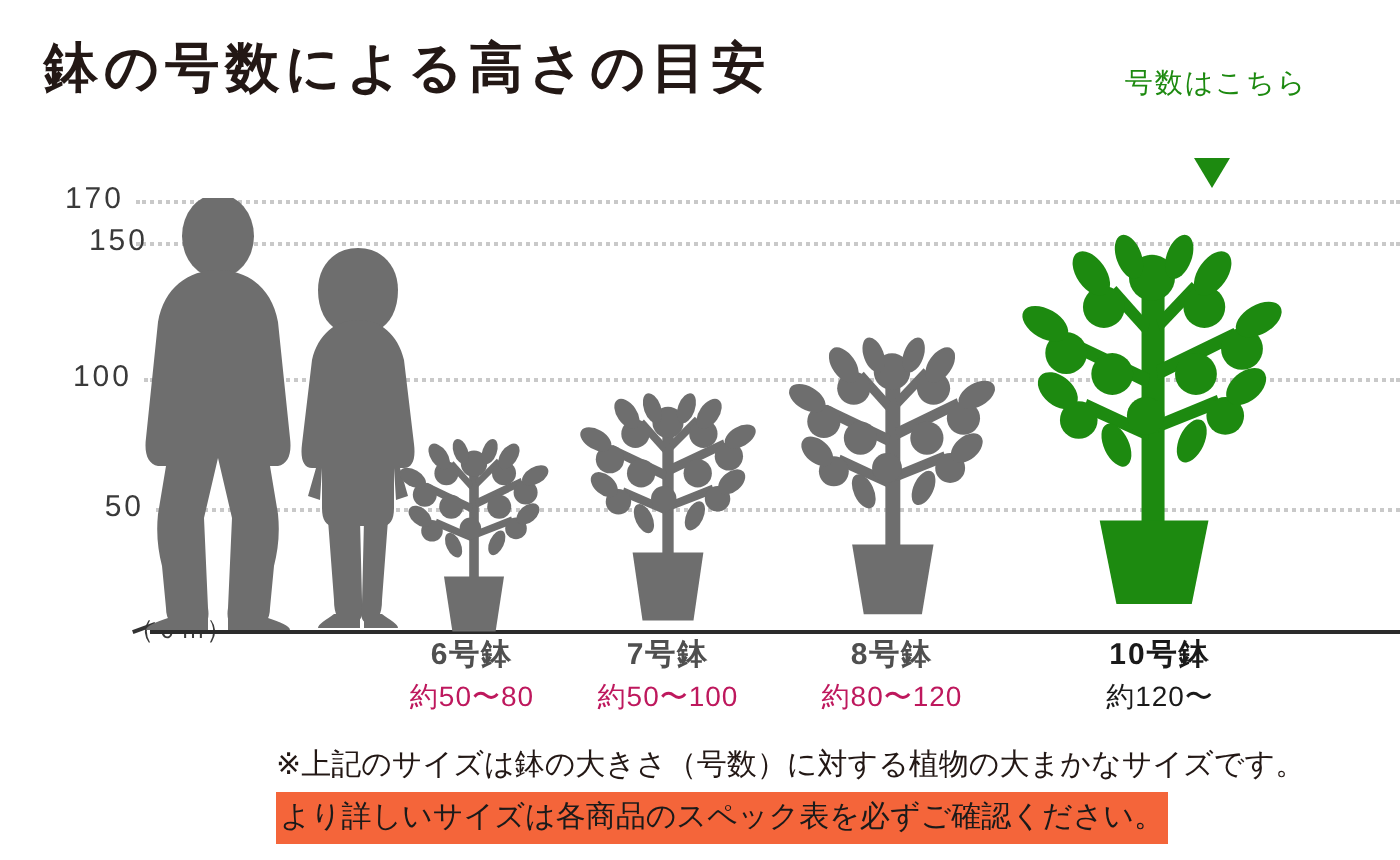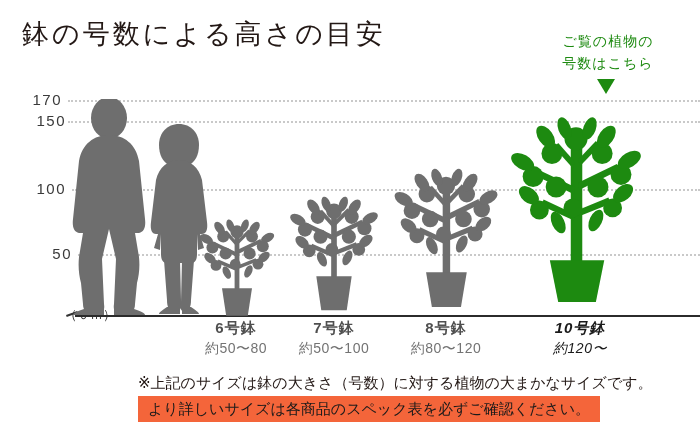--- a/index.html
+++ b/index.html
@@ -6,21 +6,21 @@
   body{
     width:700px;height:430px;overflow:hidden;background:#ffffff;
     font-family:"Liberation Sans","DejaVu Sans",sans-serif;
     -webkit-font-smoothing:antialiased;
   }
   #root{position:relative;width:700px;height:430px;background:#fff;}
 
   
   .title{
     position:absolute;left:22px;top:16px;
-    font-size:27px;letter-spacing:3px;color:#231815;font-weight:400;
+    font-size:27px;letter-spacing:3px;color:#231815;font-weight:700;
     white-space:nowrap;
   }
 
   
   .chart{position:absolute;left:0;top:0;width:556px;height:360px;}
 
   .gridline{
     position:absolute;height:0;border-top:2px dotted #c9c9c9;
   }
   .axis-label{
@@ -43,21 +43,21 @@
   .fig{position:absolute;bottom:0;}
   .fig svg{display:block;}
 
   
   .potlabel{position:absolute;text-align:center;white-space:nowrap;}
   .potlabel .name{
     font-size:15px;font-weight:bold;color:#4f4f4f;letter-spacing:1px;
     line-height:20px;
   }
   .potlabel .range{
-    font-size:14px;color:#737373;letter-spacing:0.5px;line-height:20px;
+    font-size:14px;color:#be185d;letter-spacing:0.5px;line-height:20px;
   }
   .potlabel.highlight .name{color:#1a1a1a;font-weight:bold;}
   .potlabel.highlight .range{color:#1a1a1a;text-align:center;}
 
   
   .callout{
     position:absolute;left:528px;top:30px;width:160px;text-align:center;
     color:#1d8a10;font-size:14px;line-height:22px;letter-spacing:1px;
     font-weight:500;white-space:nowrap;
   }
@@ -71,45 +71,44 @@
   
   .note1{
     position:absolute;left:138px;top:372px;
     font-size:15px;color:#231815;letter-spacing:0px;white-space:nowrap;
     line-height:22px;
   }
   .note2{
     position:absolute;left:138px;top:396px;
     font-size:15px;color:#1a1a1a;background:#f4653a;
     letter-spacing:0px;white-space:nowrap;line-height:24px;
-    padding:1px 10px;font-weight:500;
+    padding:1px 2px;font-weight:500;
   }
 </style>
 </head>
 <body>
 
 <div id="root">
 
   <div class="title">鉢の号数による高さの目安</div>
 
   <div class="callout">
-    <div>ご覧の植物の</div>
     <div>号数はこちら</div>
   </div>
   <div class="callout-arrow"></div>
 
   <div class="chart">
 
     <div class="gridline" style="left:68px;top:100px;width:632px;"></div>
     <div class="gridline" style="left:68px;top:121px;width:632px;"></div>
     <div class="gridline" style="left:72px;top:189px;width:628px;"></div>
     <div class="gridline" style="left:78px;top:254px;width:622px;"></div>
 
     <div class="axis-label" style="left:0px;top:91px;width:62px;">170</div>
-    <div class="axis-label" style="left:4px;top:112px;width:62px;">150</div>
+    <div class="axis-label" style="left:12px;top:112px;width:62px;">150</div>
     <div class="axis-label" style="left:0px;top:180px;width:66px;">100</div>
     <div class="axis-label" style="left:0px;top:245px;width:72px;">50</div>
     <div class="cm-label" style="left:20px;top:306px;margin-left:44px;">（ｃｍ）</div>
     <div class="cm-dash" style="left:66px;top:313px;"></div>
 
     <div class="baseline"></div>
 
     <div class="fig" style="left:70px;top:99px;">
       <svg width="78" height="217" viewBox="0 0 78 217" aria-hidden="true">
         <g fill="#6e6e6e">
@@ -289,21 +288,21 @@
   <div class="potlabel" style="left:276px;top:318px;width:116px;">
     <div class="name">7号鉢</div>
     <div class="range">約50〜100</div>
   </div>
 
   <div class="potlabel" style="left:388px;top:318px;width:116px;">
     <div class="name">8号鉢</div>
     <div class="range">約80〜120</div>
   </div>
 
-  <div class="potlabel highlight" style="left:518px;top:318px;width:124px;font-style:italic;">
+  <div class="potlabel highlight" style="left:518px;top:318px;width:124px;">
     <div class="name">10号鉢</div>
     <div class="range">約120〜</div>
   </div>
 
   <div class="note1">※上記のサイズは鉢の大きさ（号数）に対する植物の大まかなサイズです。</div>
   <div class="note2">より詳しいサイズは各商品のスペック表を必ずご確認ください。</div>
 
 </div>
 
 </body></html>

